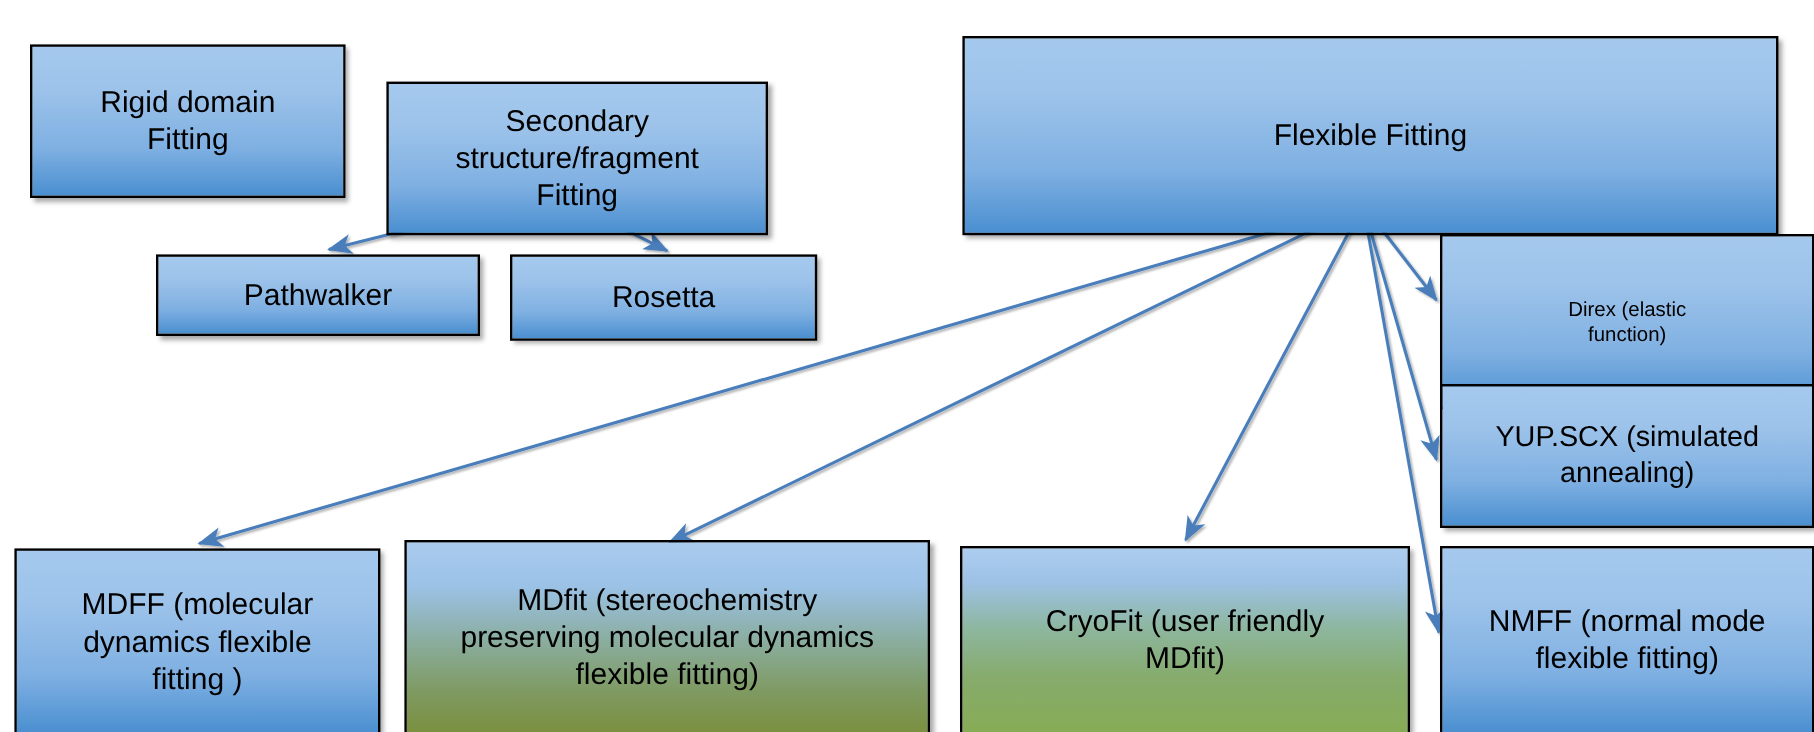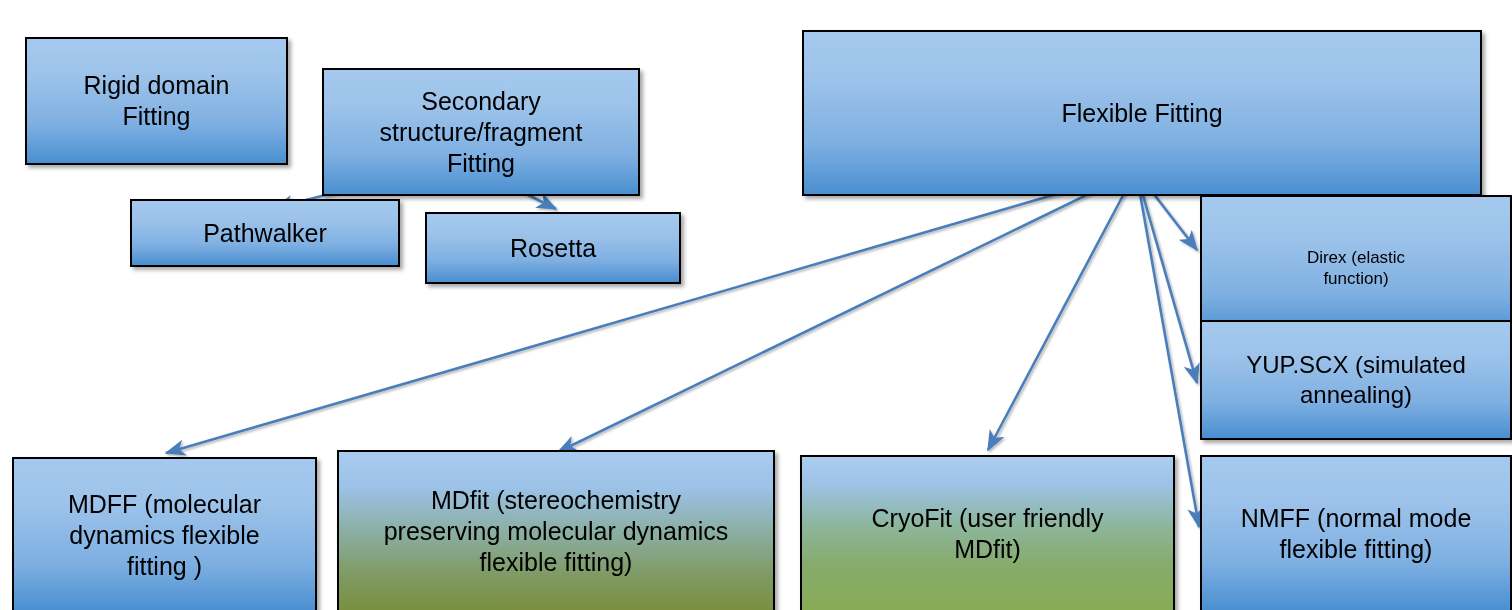--- a/index.html
+++ b/index.html
@@ -82,21 +82,21 @@
 
   <div class="node fill-blue" style="left:25px; top:37px; width:263px; height:128px; font-size:25px;">Rigid domain
 Fitting</div>
 
   <div class="node fill-blue" style="left:322px; top:32px; width:318px; height:128px; font-size:25px;margin-top:36px;">Secondary
 structure/fragment
 Fitting</div>
 
   <div class="node fill-blue" style="left:802px; top:30px; width:680px; height:166px; font-size:25px;">Flexible Fitting</div>
 
-  <div class="node fill-blue" style="left:130px; top:199px; width:270px; height:68px; font-size:25px;">Pathwalker</div>
+  <div class="node fill-blue" style="left:130px; top:212px; width:270px; height:68px; font-size:25px;">Pathwalker</div>
 
   <div class="node fill-blue" style="left:425px; top:212px; width:256px; height:72px; font-size:25px;">Rosetta</div>
 
   <div class="node fill-blue" style="left:1200px; top:195px; width:312px; height:146px; font-size:17px;">Direx (elastic
 function)</div>
 
   <div class="node fill-blue" style="left:1200px; top:320px; width:312px; height:120px; font-size:24px;">YUP.SCX (simulated
 annealing)</div>
 
   <div class="node fill-blue" style="left:12px; top:457px; width:305px; height:156px; font-size:25px;">MDFF (molecular

